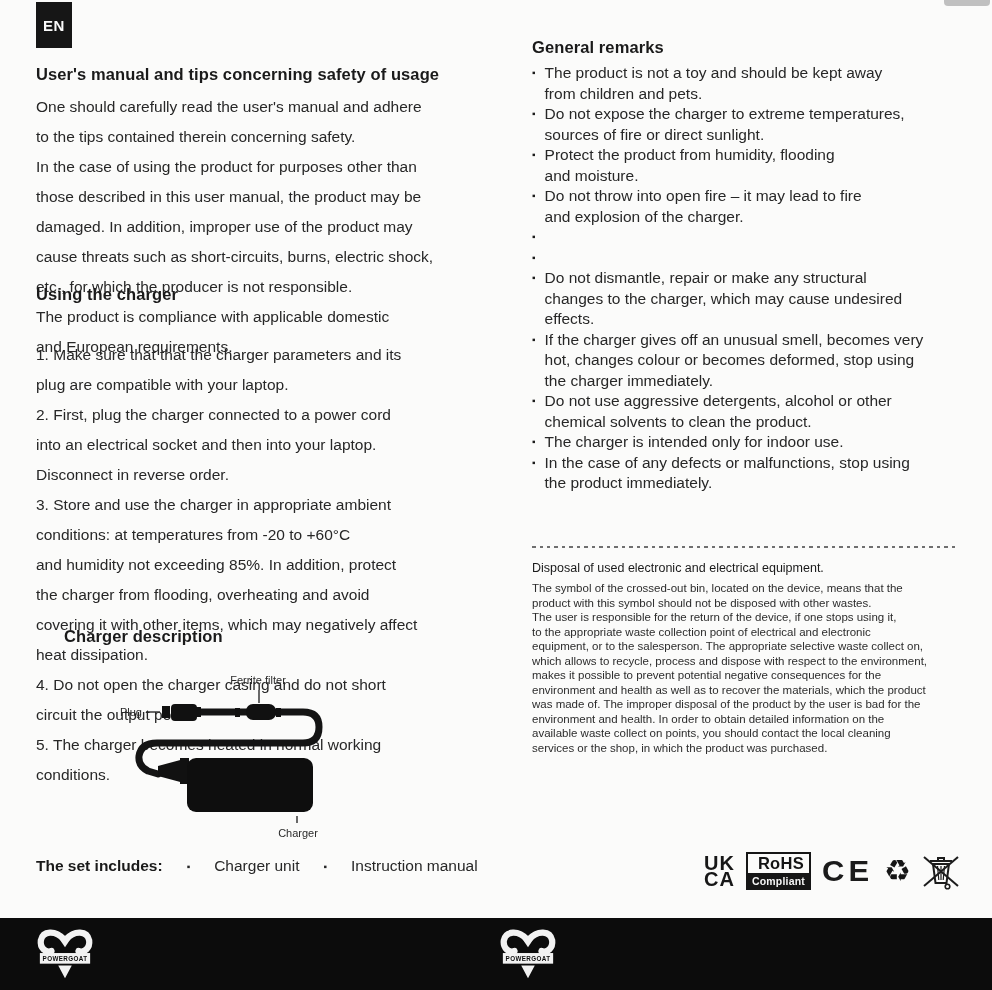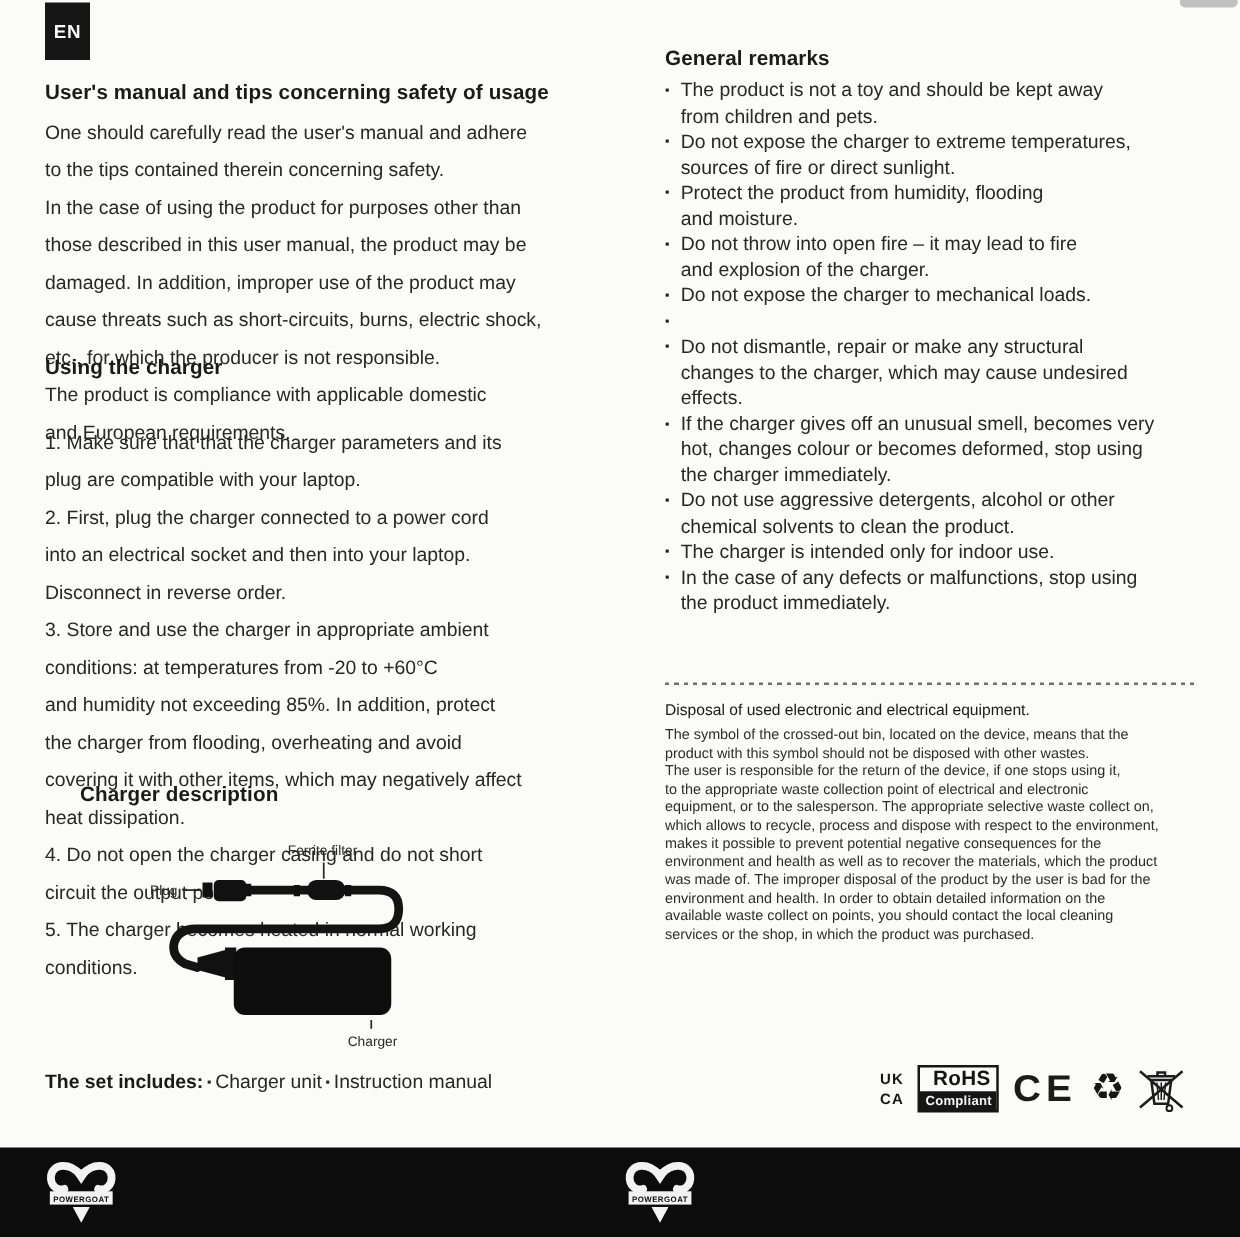--- a/index.html
+++ b/index.html
@@ -21,38 +21,38 @@
     display:grid;place-items:center;font-weight:bold;font-size:15px;letter-spacing:.5px;
   }
   .smudge{left:944px;top:0;width:46px;height:6px;background:#909090;opacity:.55;border-radius:0 0 4px 4px;}
   
   .pos-h1{left:36px;top:65px;}
   .pos-intro{left:36px;top:92px;width:482px;}
   .pos-h2{left:36px;top:285px;}
   .pos-steps{left:36px;top:312px;width:482px;margin-top:28px;}
   .pos-h3{left:36px;top:627px;margin-left:28px;}
   .pos-diagram{left:100px;top:666px;width:340px;height:180px;}
-  .pos-set{left:36px;top:857px;display:flex;align-items:center;gap:3px;font-size:15.5px;color:#272727;}
+  .pos-set{left:36px;top:857px;display:flex;align-items:center;gap:24px;font-size:15.5px;color:#272727;}
   .set-label{font-weight:bold;color:#1a1a1a;}
   .set-bullet{font-size:10px;line-height:15px;}
   
   .pos-rh{left:532px;top:38px;}
   .pos-bullets{left:532px;top:63px;width:440px;margin:0;padding:0;list-style:none;}
   .pos-bullets li{display:flex;gap:9px;margin:0;padding:0;}
   .bmark{font-size:10px;line-height:20.5px;color:#1c1c1c;flex:0 0 auto;}
   .btext{font-size:15.5px;line-height:20.5px;white-space:pre-line;color:#272727;}
   .dashed-rule{
     left:532px;top:546px;width:424px;height:2px;
     background:repeating-linear-gradient(90deg,#6f6f6f 0 3.5px,transparent 3.5px 7.5px);
   }
   .pos-dh{left:532px;top:561px;}
   .pos-dbody{left:532px;top:581px;width:436px;}
   
   .marks-row{left:704px;top:845px;height:52px;display:flex;align-items:center;gap:11px;color:#171717;}
-  .ukca{font-weight:bold;font-size:12px;line-height:16.5px;letter-spacing:1px;text-align:center;}
+  .ukca{font-weight:bold;font-size:20px;line-height:16.5px;letter-spacing:1px;text-align:center;}
   .rohs{border:2.5px solid #161616;text-align:right;background:#fbfbfa;}
   .rohs-top{font-weight:bold;font-size:16.5px;line-height:19px;padding:0 5px;letter-spacing:.3px;color:#141414;}
   .rohs-sub{background:#161616;color:#f5f5f5;font-size:10.5px;font-weight:bold;padding:1.5px 4px;letter-spacing:.2px;}
   .ce{font-weight:bold;font-size:31px;letter-spacing:4px;transform:scaleY(.96);color:#1b1b1b;}
   .recycle{font-size:30px;color:#151515;line-height:1;}
   
   .footer-bar{left:0;top:918px;width:992px;height:72px;background:#0c0c0c;}
   .goat1{left:36px;top:7px;}
   .goat2{left:499px;top:7px;}
   svg text{font-family:"Liberation Sans", sans-serif;}
@@ -147,21 +147,20 @@
         <span class="btext">Protect the product from humidity, flooding
 and moisture.</span>
       </li>
     <li>
         <span class="bmark">▪</span>
         <span class="btext">Do not throw into open fire – it may lead to fire
 and explosion of the charger.</span>
       </li>
     <li>
         <span class="bmark">▪</span>
-        <span class="btext">Do not expose the charger to mechanical loads.</span>
       </li>
     <li>
         <span class="bmark">▪</span>
       </li>
     <li>
         <span class="bmark">▪</span>
         <span class="btext">Do not dismantle, repair or make any structural
 changes to the charger, which may cause undesired
 effects.</span>
       </li>

